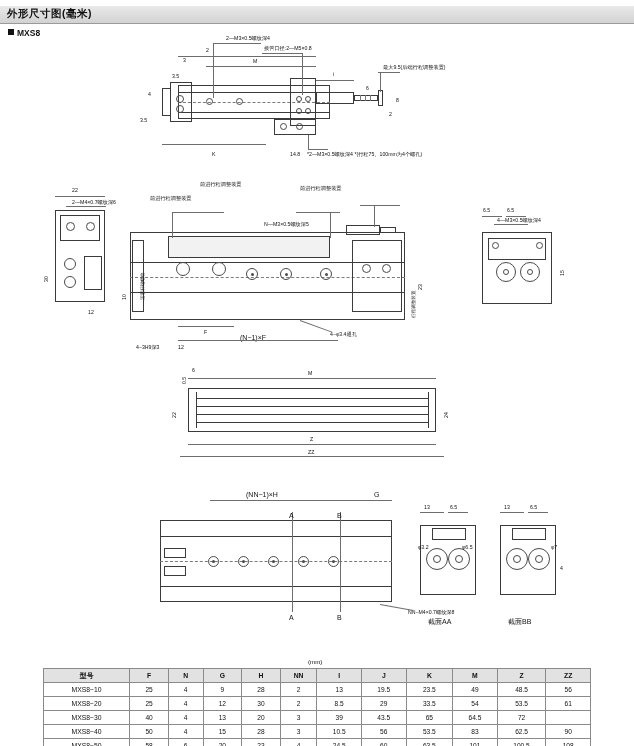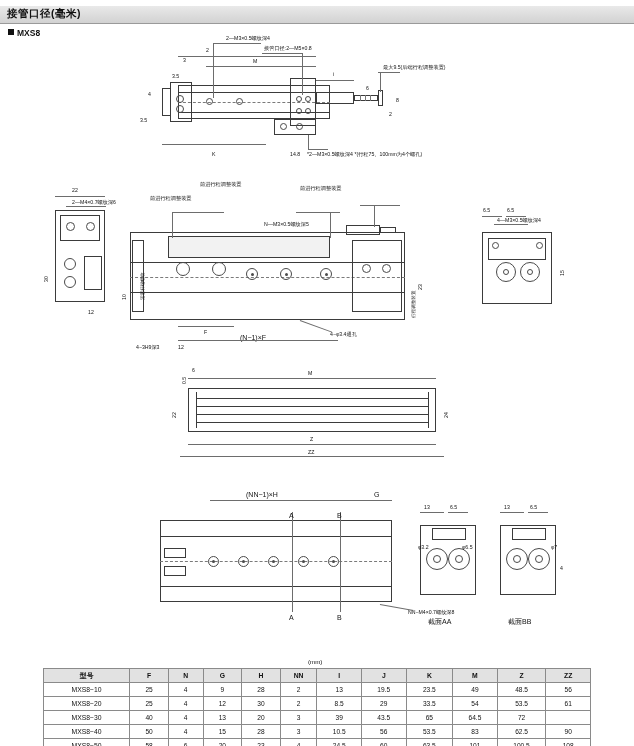--- a/index.html
+++ b/index.html
@@ -70,21 +70,21 @@
   .mm{
     position:absolute;left:308px;top:658px;font-size:6.2px;color:#111;
   }
 </style>
 </head>
 <body>
 
 <div class="page">
 
   <div class="hdr"></div>
-  <div class="hdr-title">接管口径(毫米)</div>
+  <div class="hdr-title">外形尺寸图(毫米)</div>
   <div class="subhdr">
     <span class="sq"></span><span>MXS8</span>
   </div>
 
   <div>
 
     <div class="box" style="left:178px;top:85px;width:152px;height:34px;"></div>
     <div class="ln lnh" style="left:178px;top:92px;width:152px;"></div>
     <div class="ln lnh" style="left:178px;top:112px;width:152px;"></div>
     <div class="ldash" style="left:178px;top:102px;width:152px;"></div>

